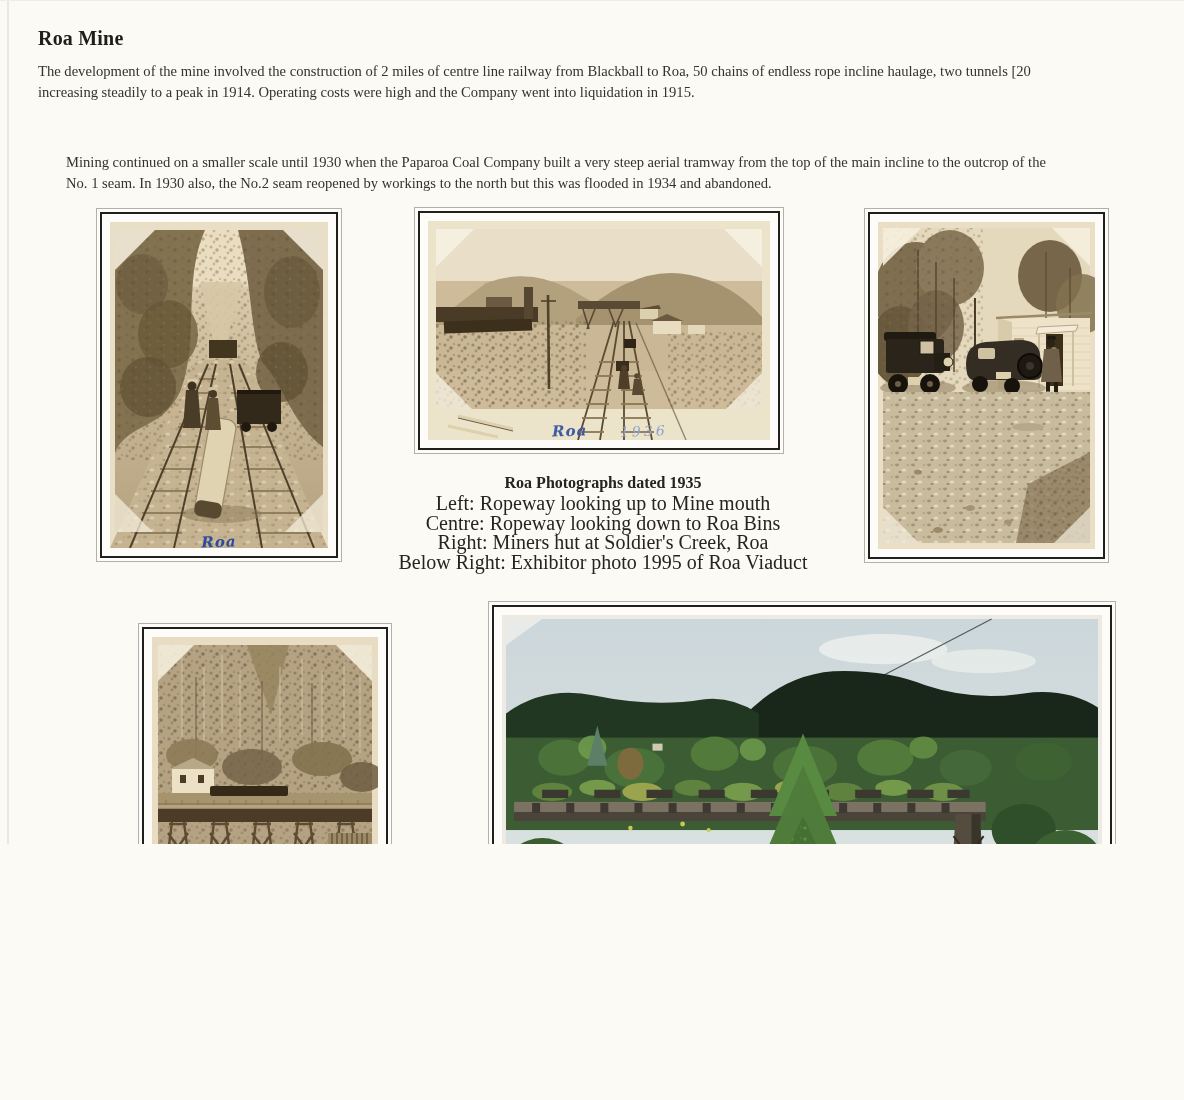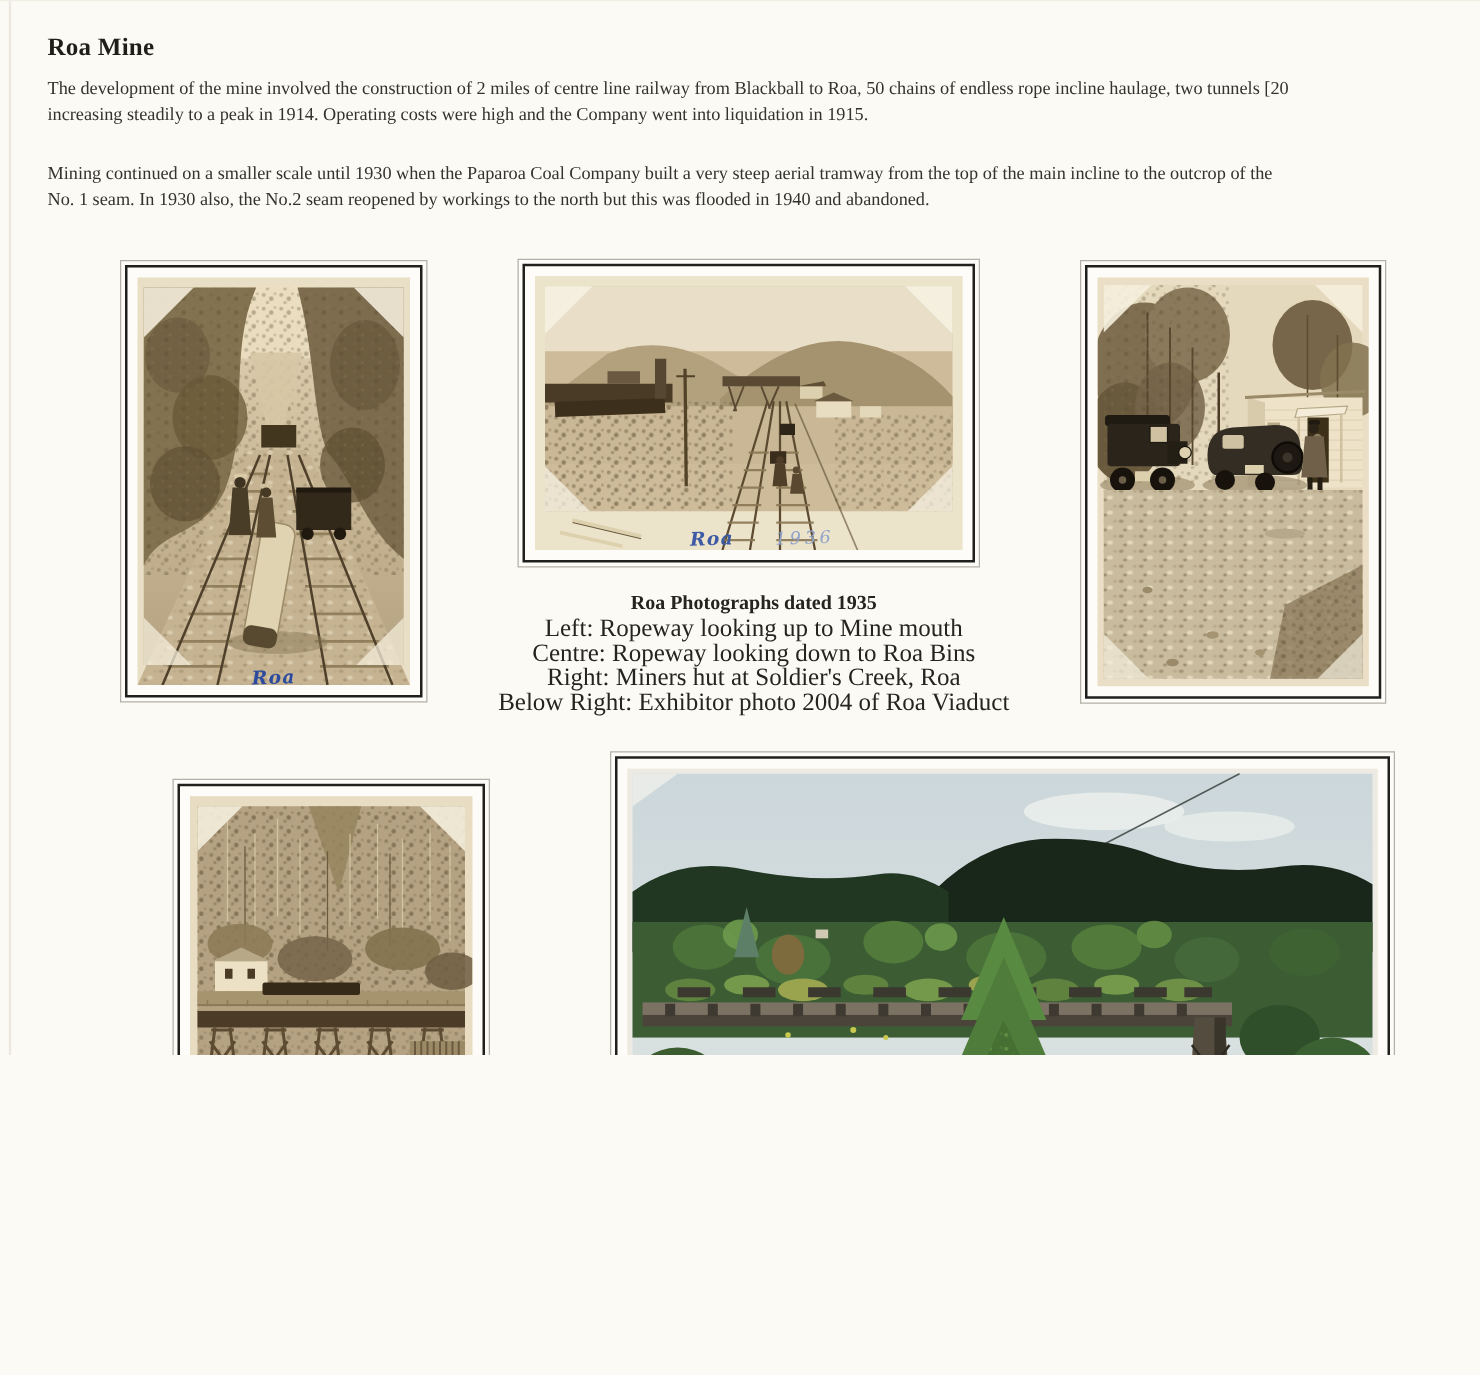--- a/index.html
+++ b/index.html
@@ -7,21 +7,21 @@
         font-family:"Liberation Serif",serif;color:#2e2c27;overflow:hidden;}
   .scan-edge-left{position:absolute;left:7px;top:0;width:2px;height:100%;
         background:#e8e4d9;opacity:.8;}
   .scan-edge-top{position:absolute;left:0;top:0;width:100%;height:1px;
         background:#f0ede4;}
   .page-title{position:absolute;left:38px;top:14px;font-size:20px;font-weight:bold;
         color:#201e19;letter-spacing:.2px;}
   .para{position:absolute;left:38px;}
   .para .tline{font-size:14.6px;line-height:21px;white-space:nowrap;color:#34322c;font-family:Liberation Serif, serif;}
   .para1{top:61px;}
-  .para2{top:129px;}
+  .para2{top:152px;margin-left:28px;}
 
   figure.photo{position:absolute;margin:0;box-sizing:border-box;
         border:2px solid #1f1f1d;background:#fdfcf8;padding:8px;
         box-shadow:0 0 0 3px #fdfcf8,0 0 0 4px #b3b0a7;}
   figure.photo .print{position:relative;width:100%;height:100%;background:#e9dfc6;overflow:hidden;}
   figure.photo svg{position:absolute;left:0;top:0;width:100%;height:100%;display:block;}
 
   .f1{left:100px;top:212px;width:238px;height:346px;}
   .f2{left:418px;top:211px;width:362px;height:239px;}
   .f3{left:868px;top:212px;width:237px;height:347px;}
@@ -78,21 +78,21 @@
   </svg>
 
   <h1 class="page-title">Roa Mine</h1>
 
   <div class="para para1">
     <div class="tline">The development of the mine involved the construction of 2 miles of centre line railway from Blackball to Roa, 50 chains of endless rope incline haulage, two tunnels [20</div>
     <div class="tline">increasing steadily to a peak in 1914.  Operating costs were high and the Company went into liquidation in 1915.</div>
   </div>
   <div class="para para2">
     <div class="tline">Mining continued on a smaller scale until 1930 when the Paparoa Coal Company built a very steep aerial tramway from the top of the main incline to the outcrop of the</div>
-    <div class="tline">No. 1 seam.  In 1930 also, the No.2 seam reopened by workings to the north but this was flooded in 1940 and abandoned.</div>
+    <div class="tline">No. 1 seam.  In 1930 also, the No.2 seam reopened by workings to the north but this was flooded in 1934 and abandoned.</div>
   </div>
 
   <figure class="photo f1">
     <div class="print">
       <svg viewBox="0 0 218 326" preserveAspectRatio="none">
         <rect width="218" height="326" fill="#e9dfc6"></rect>
         <rect x="5" y="8" width="208" height="302" fill="url(#g1)"></rect>
         <ellipse cx="110" cy="36" rx="85" ry="30" fill="#ecdfc2" opacity=".85"></ellipse>
         <path d="M5,8 L95,8 C72,60 90,120 70,170 C52,208 20,200 5,230 Z" fill="#83724f"></path>
         <ellipse cx="32" cy="62" rx="26" ry="30" fill="#6e5e40" opacity=".8"></ellipse>
@@ -296,21 +296,21 @@
       </svg>
     </div>
     <span class="hw hw4">Roa</span>
   </figure>
 
   <div class="caption-block">
     <div class="caption-heading">Roa Photographs dated 1935</div>
     <div class="caption-line">Left:  Ropeway looking up to Mine mouth</div>
     <div class="caption-line">Centre: Ropeway looking down to Roa Bins</div>
     <div class="caption-line">Right: Miners hut at Soldier's Creek, Roa</div>
-    <div class="caption-line">Below Right:  Exhibitor photo 2004 of Roa Viaduct</div>
+    <div class="caption-line">Below Right:  Exhibitor photo 1995 of Roa Viaduct</div>
   </div>
 
   <figure class="photo f5">
     <div class="print">
       <svg viewBox="0 0 598 410" preserveAspectRatio="none">
         <rect width="598" height="410" fill="#eceae2"></rect>
         <rect x="4" y="4" width="590" height="402" fill="url(#g5s)"></rect>
         <ellipse cx="380" cy="34" rx="64" ry="15" fill="#eef1ef" opacity=".8"></ellipse>
         <ellipse cx="480" cy="46" rx="52" ry="12" fill="#e9edea" opacity=".8"></ellipse>
         <path d="M488,4 L330,86" stroke="#3c4540" stroke-width="1.2" opacity=".85"></path>

